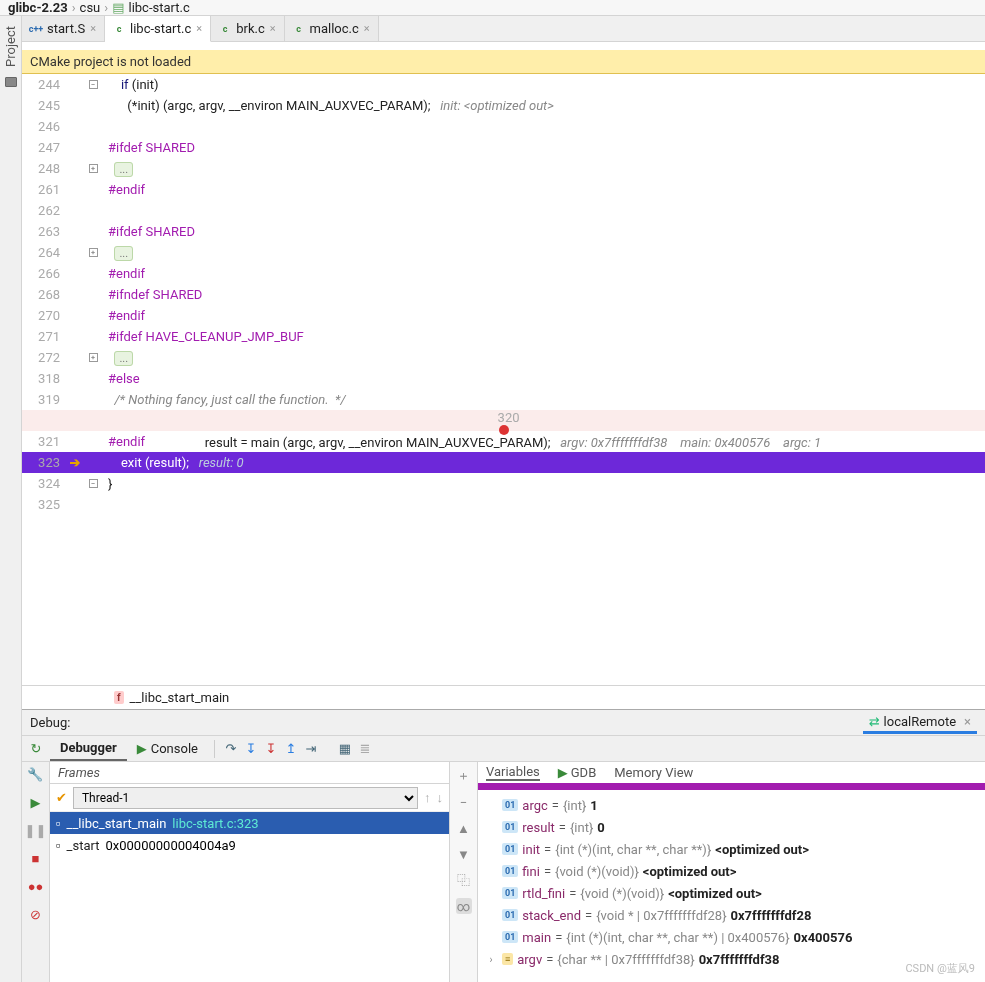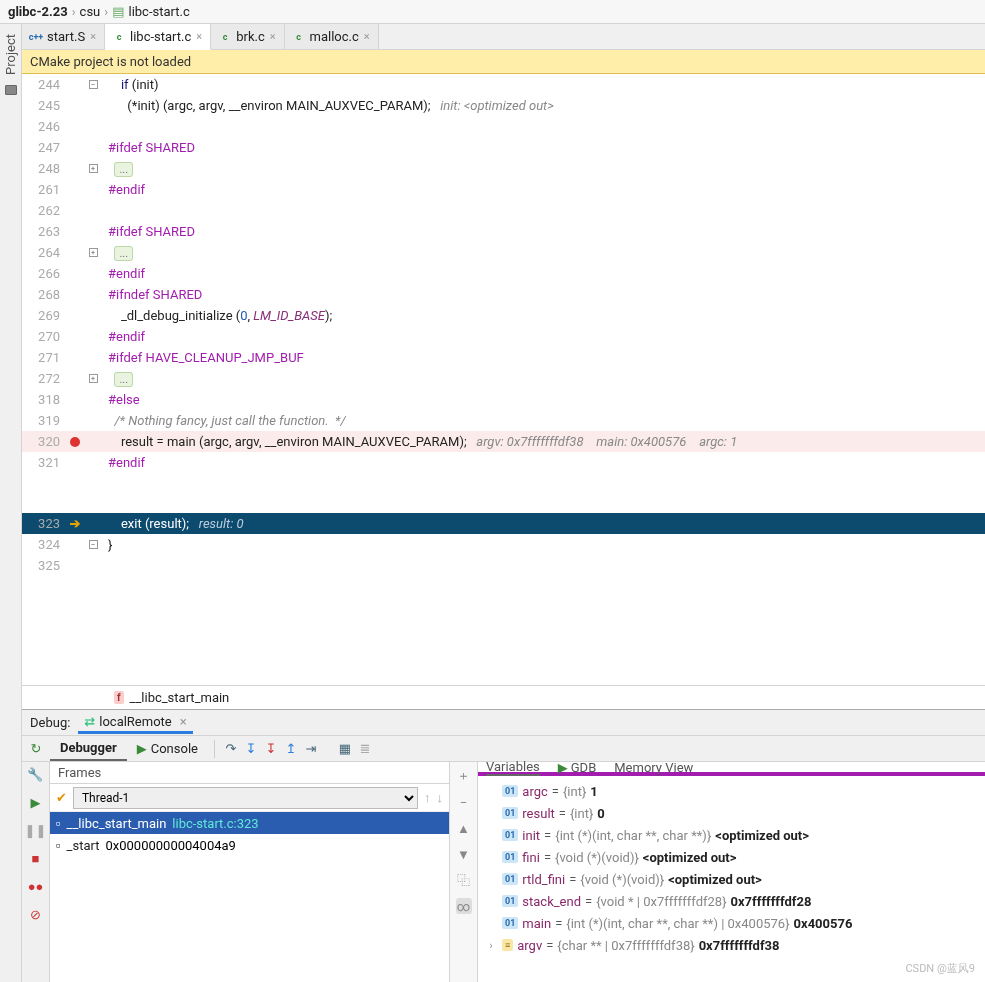--- a/index.html
+++ b/index.html
@@ -1,77 +1,77 @@
 <!DOCTYPE html>
 <html><head>
 <meta charset="utf-8">
 <style>
 * { margin:0; padding:0; box-sizing:border-box; font-family:-apple-system,"Segoe UI",Roboto,sans-serif; font-size:13px; }
 body { width:985px; height:982px; background:#fff; display:flex; flex-direction:column; color:#222; overflow:hidden;}
-.crumbs { height:24px; display:flex; align-items:center; padding:0 8px; gap:4px; background:#f7f7f7; border-bottom:1px solid #d4d4d4;}
+.crumbs { height:16px; display:flex; align-items:flex-start; padding:0 8px; gap:4px; background:#f7f7f7; border-bottom:1px solid #d4d4d4;}
 .crumbs b { font-weight:700; }
 .crumbs .sep { color:#999; }
 .crumbs .fic { color:#6a6; }
 .main { flex:1; display:flex; min-height:0;}
 .sidebar { width:22px; background:#f0f0f0; border-right:1px solid #d4d4d4; display:flex; flex-direction:column; align-items:center; padding-top:6px; gap:6px;}
 .sidebar .vlabel { writing-mode:vertical-lr; transform:rotate(180deg); color:#555; padding:4px 0; cursor:pointer;}
 .sidebar .sq { width:12px; height:10px; border:1px solid #666; background:#888; border-radius:1px;}
 .editor-col { flex:1; display:flex; flex-direction:column; min-height:0;}
 .tabs { height:26px; background:#f0f0f0; display:flex; align-items:stretch; border-bottom:1px solid #d4d4d4;}
 .tab { display:flex; align-items:center; gap:5px; padding:0 8px; border-right:1px solid #d4d4d4; cursor:pointer; background:#eaeaea;}
 .tab.active { background:#fff; border-bottom:1px solid #fff; margin-bottom:-1px;}
 .tab .close { color:#999; font-size:11px;}
 .tab .cicon { width:12px; height:12px; display:inline-flex; align-items:center; justify-content:center; font-size:9px; font-weight:700;}
 .cicon.cgreen{color:#3a8a3a;} .cicon.cpp{color:#2b6bb0;}
-.banner { background:#ffeeaa; padding:4px 8px; color:#333; border-bottom:1px solid #e0c050;}
+.banner { background:#ffeeaa; padding:4px 8px; color:#333; border-bottom:1px solid #e0c050;margin-top:8px;}
 .code { flex:1; overflow:hidden; font-family:"DejaVu Sans Mono",Menlo,Consolas,monospace; font-size:13px; background:#fff; }
 .line { display:flex; height:21px; align-items:center; white-space:pre;}
 .gutter { width:44px; text-align:right; color:#aaa; padding-right:6px; user-select:none;}
 .gcol { width:18px; display:flex; justify-content:center; color:#aaa;}
 .fold { width:9px; height:9px; border:1px solid #999; font-size:8px; line-height:7px; text-align:center; color:#666;}
 .src { flex:1; padding-left:6px;}
 .k-pre { color:#a21caf;} 
 .k-kw { color:#1a1a7a; font-weight:400;}
 .k-cm { color:#888; font-style:italic;}
 .k-num { color:#1e5ab3;}
 .k-id { color:#862f7a; font-style:italic;}
-.line.hl { background:#fbeceb;}
-.line.cur { background:#0c4a6e;margin-top:40px;} .line.cur .src,.line.cur .src *{color:#fff !important; font-style:normal;} .line.cur .k-cm{color:#bcd !important; font-style:italic !important;text-align:right;}
+.line.hl { background:#fbeceb;flex-direction:column;}
+.line.cur { background:#6d28d9;} .line.cur .src,.line.cur .src *{color:#fff !important; font-style:normal;} .line.cur .k-cm{color:#bcd !important; font-style:italic !important;text-align:right;}
 .line.cur .gutter{background:none;}
 .bp { width:10px; height:10px; border-radius:50%; background:#d33; }
 .arrow { color:#e7a400; font-weight:700;}
 .foldbox { background:#e8f3e0; border:1px solid #bcd8a8; color:#777; padding:0 4px; border-radius:3px; font-size:11px;}
 .status { height:24px; border-top:1px solid #d4d4d4; display:flex; align-items:center; padding-left:92px; background:#fff;}
 .status .fbadge{background:#fcc; color:#933; font-size:10px; font-weight:700; padding:1px 3px; border-radius:2px; margin-right:6px;}
 .dbg { border-top:1px solid #aaa; display:flex; flex-direction:column; background:#f0f0f0;}
-.dbghead { height:26px; display:flex; align-items:center; padding:0 8px; gap:8px; border-bottom:1px solid #d4d4d4;}
+.dbghead { height:26px; display:flex; align-items:center; padding:0 8px; gap:8px; border-bottom:1px solid #d4d4d4;justify-content:space-between;}
 .dbghead .title{font-weight:400;}
 .dbghead .conf{display:flex;align-items:center;gap:4px; padding:2px 6px; border-bottom:3px solid #2a7de1;}
 .dtabs { height:26px; display:flex; align-items:center; border-bottom:1px solid #d4d4d4;}
 .dtabs .lcol{width:28px; display:flex; justify-content:center;}
 .dtabs .tab2{padding:4px 10px; display:flex; align-items:center; gap:4px; cursor:pointer;}
 .dtabs .tab2.active{border-bottom:2px solid #666; font-weight:700;}
 .dtabs .tab2 .ic{color:#3a8a3a;}
 .dtabs .sep2{width:1px;height:18px;background:#ccc;margin:0 6px;}
 .dtabs .tbtn{width:20px;height:20px;display:flex;align-items:center;justify-content:center;cursor:pointer;color:#467;}
 .dbody { display:flex; background:#fff; min-height:220px;}
 .lrail { width:28px; background:#f0f0f0; border-right:1px solid #d4d4d4; display:flex; flex-direction:column; align-items:center; padding-top:4px; gap:12px;}
 .lrail .ib{width:16px;height:16px;display:flex;align-items:center;justify-content:center;cursor:pointer;}
 .frames { width:400px; display:flex; flex-direction:column; border-right:1px solid #d4d4d4;}
-.frames .hd{height:22px; display:flex;align-items:center;padding:0 8px;color:#555;border-bottom:1px solid #d4d4d4;}
+.frames .hd{height:22px; display:flex;align-items:center;padding:0 8px;color:#555;border-bottom:1px solid #d4d4d4;font-style:italic;}
 .frames .threadrow{height:28px;display:flex;align-items:center;padding:0 6px;gap:6px; border-bottom:1px solid #eee;}
 .frames .threadrow select{flex:1;border:1px solid #bbb;height:22px;font-size:12px;padding:0 4px;}
 .frames .threadrow .check{color:#e79400;}
 .frames .frow{height:22px;display:flex;align-items:center;padding:0 6px;gap:6px;}
 .frames .frow.sel{background:#2a5db0;color:#fff;}
 .frames .frow .loc{color:#000000;} .frames .frow.sel .loc{color:#5eead4; }
 .mid { width:28px; background:#f7f7f7; border-right:1px solid #d4d4d4; display:flex; flex-direction:column; align-items:center; padding-top:6px; gap:10px; color:#888;}
 .mid .ib{width:16px;height:16px;display:flex;align-items:center;justify-content:center;cursor:pointer;}
 .vars { flex:1; display:flex; flex-direction:column;}
-.vars .hd{height:14px;display:flex;align-items:center;gap:18px;padding:0 8px;border-bottom:4px solid #a21caf;}
+.vars .hd{height:28px;display:flex;align-items:center;gap:18px;padding:0 8px;border-bottom:7px solid #a21caf;}
 .vars .hd .t{cursor:pointer;color:#555;} .vars .hd .t.active{font-weight:400;border-bottom:2px solid #666;}
 .vars .list{flex:1;padding:4px 6px;}
 .vrow{height:22px;display:flex;align-items:center;gap:4px;}
 .vrow .exp{width:14px;text-align:center;color:#888;font-size:10px;}
 .vrow .badge{background:#cde6f7;color:#2b6bb0;font-size:9px;font-weight:700;padding:1px 3px;border-radius:2px;}
 .vrow .badge.y{background:#fbe6a6;color:#8a6a00;}
 .vrow .nm{color:#8a2a6a;}
 .vrow .eq{color:#555;}
 .vrow .tp{color:#888;}
 .vrow .vl{color:#222;font-weight:700;}
@@ -123,21 +123,20 @@
         <div class="line"><span class="gutter">245</span><span class="gcol"></span><span class="gcol"></span><span class="src"><span class="">      (*init) (argc, argv, __environ MAIN_AUXVEC_PARAM);   </span><span class="k-cm">init: &lt;optimized out&gt;</span></span></div>
         <div class="line"><span class="gutter">246</span><span class="gcol"></span><span class="gcol"></span><span class="src"></span></div>
         <div class="line"><span class="gutter">247</span><span class="gcol"></span><span class="gcol"></span><span class="src"><span class="k-pre">#ifdef SHARED</span></span></div>
         <div class="line"><span class="gutter">248</span><span class="gcol"></span><span class="gcol"><span class="fold">+</span></span><span class="src"><span class="">  </span><span class="foldbox">...</span></span></div>
         <div class="line"><span class="gutter">261</span><span class="gcol"></span><span class="gcol"></span><span class="src"><span class="k-pre">#endif</span></span></div>
         <div class="line"><span class="gutter">262</span><span class="gcol"></span><span class="gcol"></span><span class="src"></span></div>
         <div class="line"><span class="gutter">263</span><span class="gcol"></span><span class="gcol"></span><span class="src"><span class="k-pre">#ifdef SHARED</span></span></div>
         <div class="line"><span class="gutter">264</span><span class="gcol"></span><span class="gcol"><span class="fold">+</span></span><span class="src"><span class="">  </span><span class="foldbox">...</span></span></div>
         <div class="line"><span class="gutter">266</span><span class="gcol"></span><span class="gcol"></span><span class="src"><span class="k-pre">#endif</span></span></div>
         <div class="line"><span class="gutter">268</span><span class="gcol"></span><span class="gcol"></span><span class="src"><span class="k-pre">#ifndef SHARED</span></span></div>
-        <div class="line"><span class="gutter">269</span><span class="gcol"></span><span class="gcol"></span><span class="src"><span class="">    _dl_debug_initialize (</span><span class="k-num">0</span><span class="">, </span><span class="k-id">LM_ID_BASE</span><span class="">);</span></span></div>
         <div class="line"><span class="gutter">270</span><span class="gcol"></span><span class="gcol"></span><span class="src"><span class="k-pre">#endif</span></span></div>
         <div class="line"><span class="gutter">271</span><span class="gcol"></span><span class="gcol"></span><span class="src"><span class="k-pre">#ifdef HAVE_CLEANUP_JMP_BUF</span></span></div>
         <div class="line"><span class="gutter">272</span><span class="gcol"></span><span class="gcol"><span class="fold">+</span></span><span class="src"><span class="">  </span><span class="foldbox">...</span></span></div>
         <div class="line"><span class="gutter">318</span><span class="gcol"></span><span class="gcol"></span><span class="src"><span class="k-pre">#else</span></span></div>
         <div class="line"><span class="gutter">319</span><span class="gcol"></span><span class="gcol"></span><span class="src"><span class="k-cm">  /* Nothing fancy, just call the function.  */</span></span></div>
         <div class="line hl"><span class="gutter">320</span><span class="gcol"><span class="bp"></span></span><span class="gcol"></span><span class="src"><span class="">    result = main (argc, argv, __environ MAIN_AUXVEC_PARAM);   </span><span class="k-cm">argv: 0x7fffffffdf38    main: 0x400576    argc: 1</span></span></div>
         <div class="line"><span class="gutter">321</span><span class="gcol"></span><span class="gcol"></span><span class="src"><span class="k-pre">#endif</span></span></div>
         <div class="line cur"><span class="gutter">323</span><span class="gcol"><span class="arrow">➔</span></span><span class="gcol"></span><span class="src"><span class="">    exit (result);   </span><span class="k-cm">result: 0</span></span></div>
         <div class="line"><span class="gutter">324</span><span class="gcol"></span><span class="gcol"><span class="fold">−</span></span><span class="src"><span class="">}</span></span></div>
         <div class="line"><span class="gutter">325</span><span class="gcol"></span><span class="gcol"></span><span class="src"></span></div>

